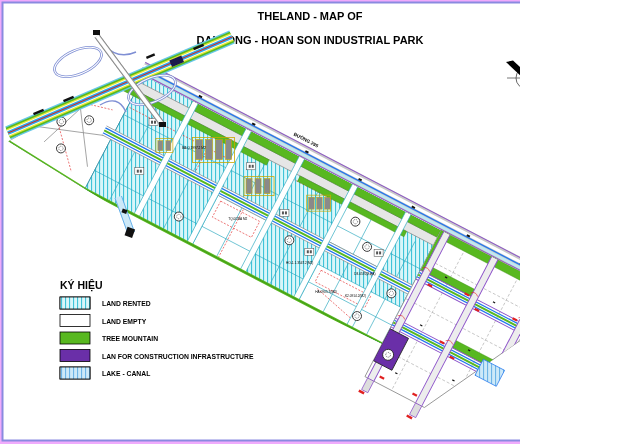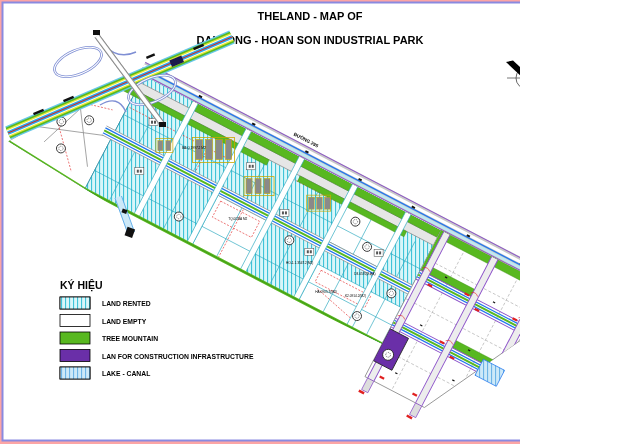--- a/index.html
+++ b/index.html
@@ -1,16 +1,16 @@
 <!DOCTYPE html>
 <html><head>
 <meta charset="utf-8">
 <style>
   html,body{margin:0;padding:0;background:#fff;}
-  .stage{position:relative;width:520px;height:444px;background:#fca5a5;
+  .stage{position:relative;width:520px;height:444px;background:#f0abfc;
          font-family:"Liberation Sans", sans-serif;overflow:hidden;}
   svg{display:block;}
   text{font-family:"Liberation Sans", sans-serif;}
   .ttl{font-weight:bold;font-size:11px;fill:#000;}
   .lgt{font-weight:bold;font-size:10.5px;fill:#000;}
   .lgl{font-weight:bold;font-size:6.8px;fill:#000;}
   .plbl{font-size:3.2px;fill:#000;}
   .rdlbl{font-weight:bold;font-size:4.6px;fill:#000;}
   .nlbl{font-weight:bold;font-size:9.5px;fill:#000;}
   .teal{stroke:#2aa8bf;stroke-width:0.6;}

